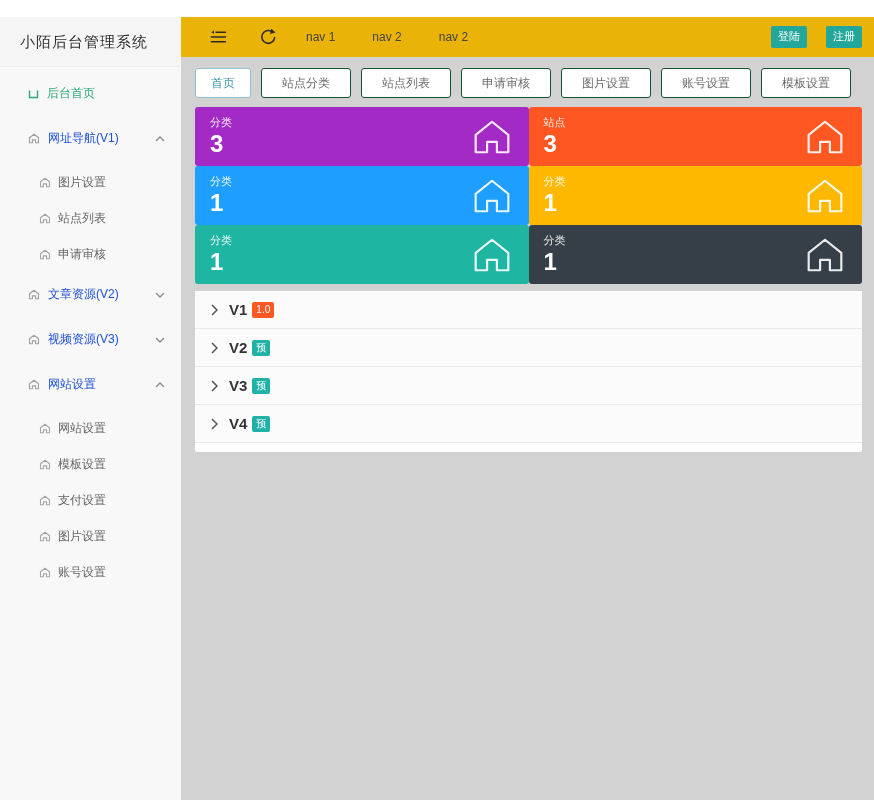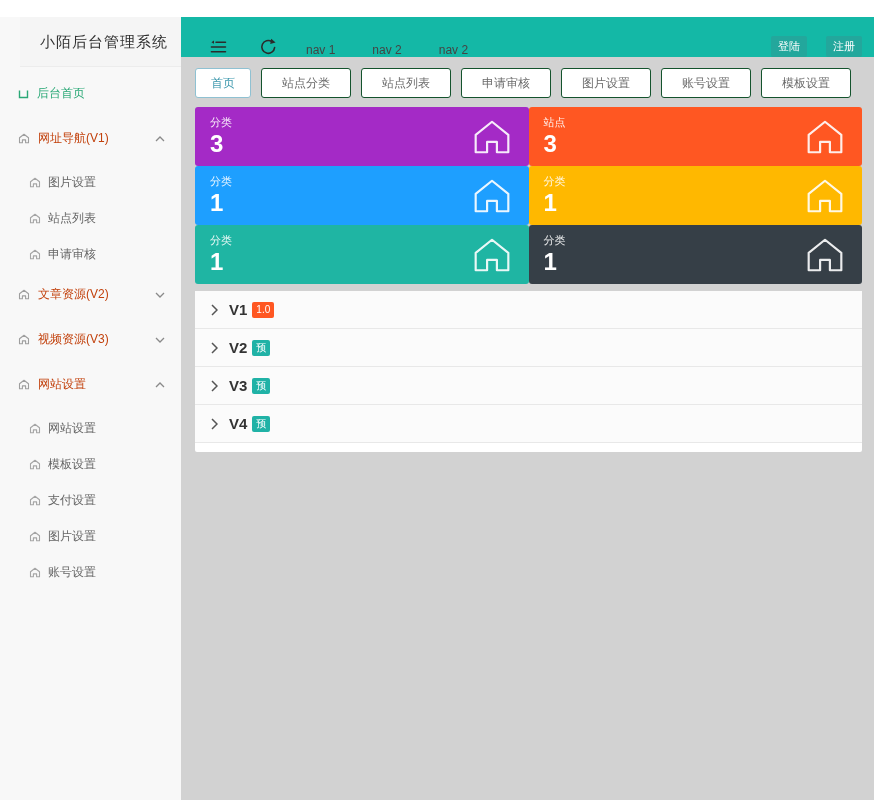--- a/index.html
+++ b/index.html
@@ -3,33 +3,33 @@
 <meta charset="utf-8">
 <style>
   * { margin:0; padding:0; box-sizing:border-box; }
   html,body { width:874px; height:800px; background:#fff; font-family:"Liberation Sans","DejaVu Sans",sans-serif; overflow:hidden; }
 
   .top-strip { height:17px; background:#fff; }
   .app { display:flex; height:783px; }
 
   
   .sidebar { width:181px; background:#f8f8f8; flex-shrink:0; }
-  .sidebar-header { height:50px; line-height:50px; padding-left:20px; font-size:15px; color:#2f2f2f; letter-spacing:1px; background:#f5f5f5; border-bottom:1px solid #ececec; white-space:nowrap;margin-left:20px; }
-  .side-nav { padding-top:4px; }
-  .side-item { display:flex; align-items:center; height:45px; padding:0 16px 0 18px; font-size:12px; color:#c2410c; cursor:pointer; }
+  .sidebar-header { height:50px; line-height:50px; padding-left:20px; font-size:15px; color:#2f2f2f; letter-spacing:1px; background:#f5f5f5; border-bottom:1px solid #ececec; white-space:nowrap; }
+  .side-nav { padding-top:4px;padding-left:10px; }
+  .side-item { display:flex; align-items:center; height:45px; padding:0 16px 0 18px; font-size:12px; color:#1d4ed8; cursor:pointer; }
   .side-item .mi { display:flex; margin-right:8px; }
   .side-item .chev { margin-left:auto; display:flex; }
   .side-item.home { color:#2aa876; }
   .sub-list { padding-top:3px; }
   .sub-item { display:flex; align-items:center; height:36px; padding-left:29px; font-size:12px; color:#666; cursor:pointer; }
   .sub-item .mi { display:flex; margin-right:7px; }
 
   
   .main { flex:1; display:flex; flex-direction:column; min-width:0; }
-  .topbar { height:40px; background:#14b8a6; display:flex; align-items:flex-end; padding:0 12px 0 27px; }
+  .topbar { height:40px; background:#eab308; display:flex; align-items:center; padding:0 12px 0 27px; }
   .icon-btn { width:20px; height:20px; margin-right:29px; display:flex; align-items:center; justify-content:center; cursor:pointer; }
   .nav-link { font-size:12px; color:#444; margin-right:37px; cursor:pointer; }
   .auth { margin-left:auto; display:flex; gap:19px; }
   .auth-btn { border:none; color:#fff; font-size:11px; padding:4px 7px; border-radius:2px; cursor:pointer; line-height:1.2; }
 
   
   .content { flex:1; background:#d2d2d2; padding:11px 12px 0 14px; overflow:hidden; }
 
   .tabs { display:flex; gap:10px; margin-bottom:9px; }
   .tab { height:30px; line-height:28px; padding:0 20px; background:#fff; font-size:12px; color:#6b6b6b; border-radius:3px; border:1px solid #14532d; cursor:pointer; white-space:nowrap; }

